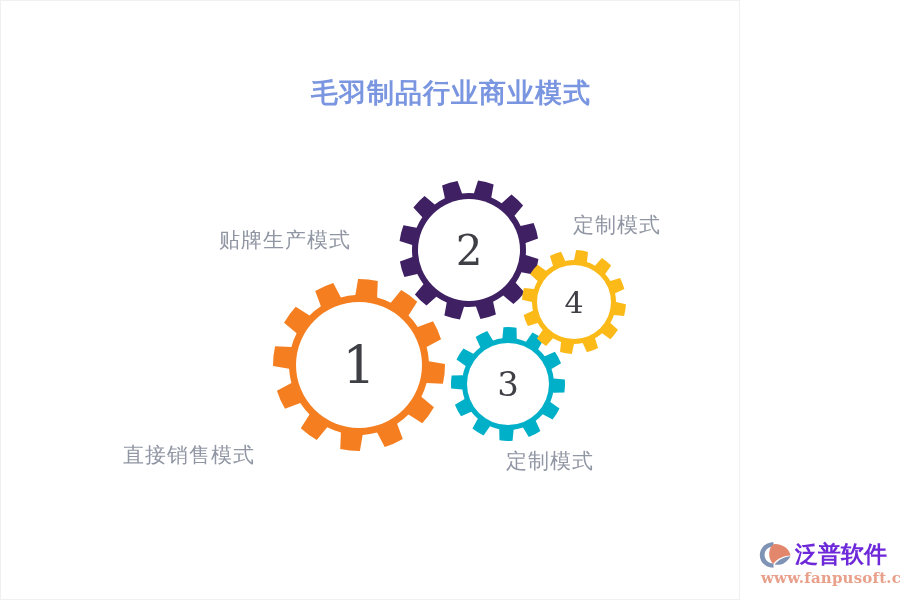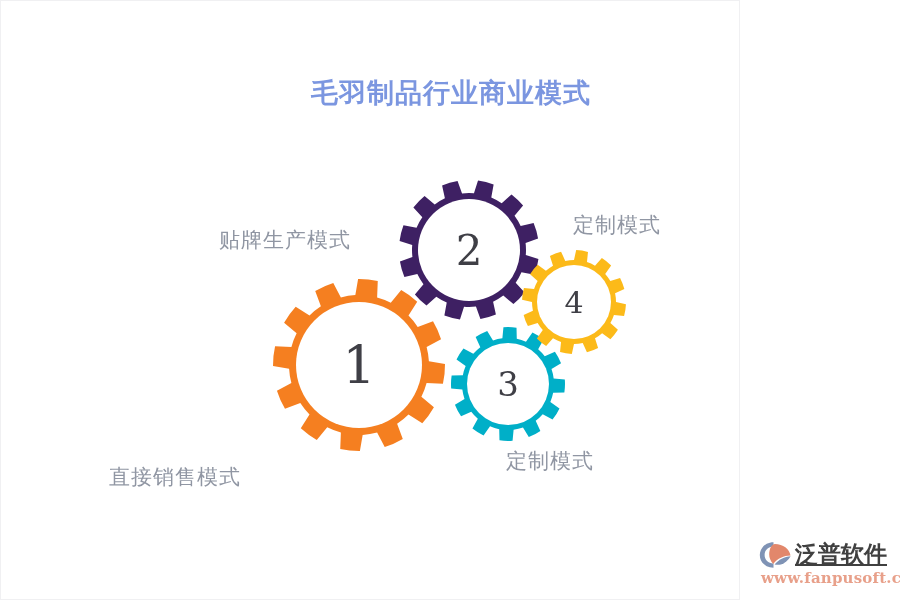--- a/index.html
+++ b/index.html
@@ -60,21 +60,21 @@
 
   
   .mode-label {
     position: absolute;
     font-family: "DejaVu Sans", "Liberation Sans", sans-serif;
     font-size: 21px;
     color: #9096a3;
     white-space: nowrap;
     letter-spacing: 1px;
   }
-  #label-1 { left: 108px; top: 440px; margin-top: 22px; }
+  #label-1 { left: 122px; top: 440px; }
   #label-2 { left: 218px; top: 225px; text-align: center; }
   #label-3 { left: 505px; top: 446px; }
   #label-4 { left: 572px; top: 210px; text-align: center; }
 
   
   #logo {
     position: absolute;
     left: 758px;
     top: 538px;
     width: 132px;
@@ -87,24 +87,23 @@
     width: 34px;
     height: 28px;
   }
   #logo-name {
     position: absolute;
     left: 36px;
     top: 0px;
     font-family: "DejaVu Sans", "Liberation Sans", sans-serif;
     font-size: 23px;
     font-weight: bold;
-    color: #404040;
+    color: #6d28d9;
     letter-spacing: 0px;
     white-space: nowrap;
-    text-decoration: underline;
   }
   #logo-url {
     position: absolute;
     left: 2px;
     top: 30px;
     font-family: "DejaVu Serif", "Liberation Serif", serif;
     font-size: 15px;
     font-weight: bold;
     color: #e8a08a;
     letter-spacing: 0.2px;

